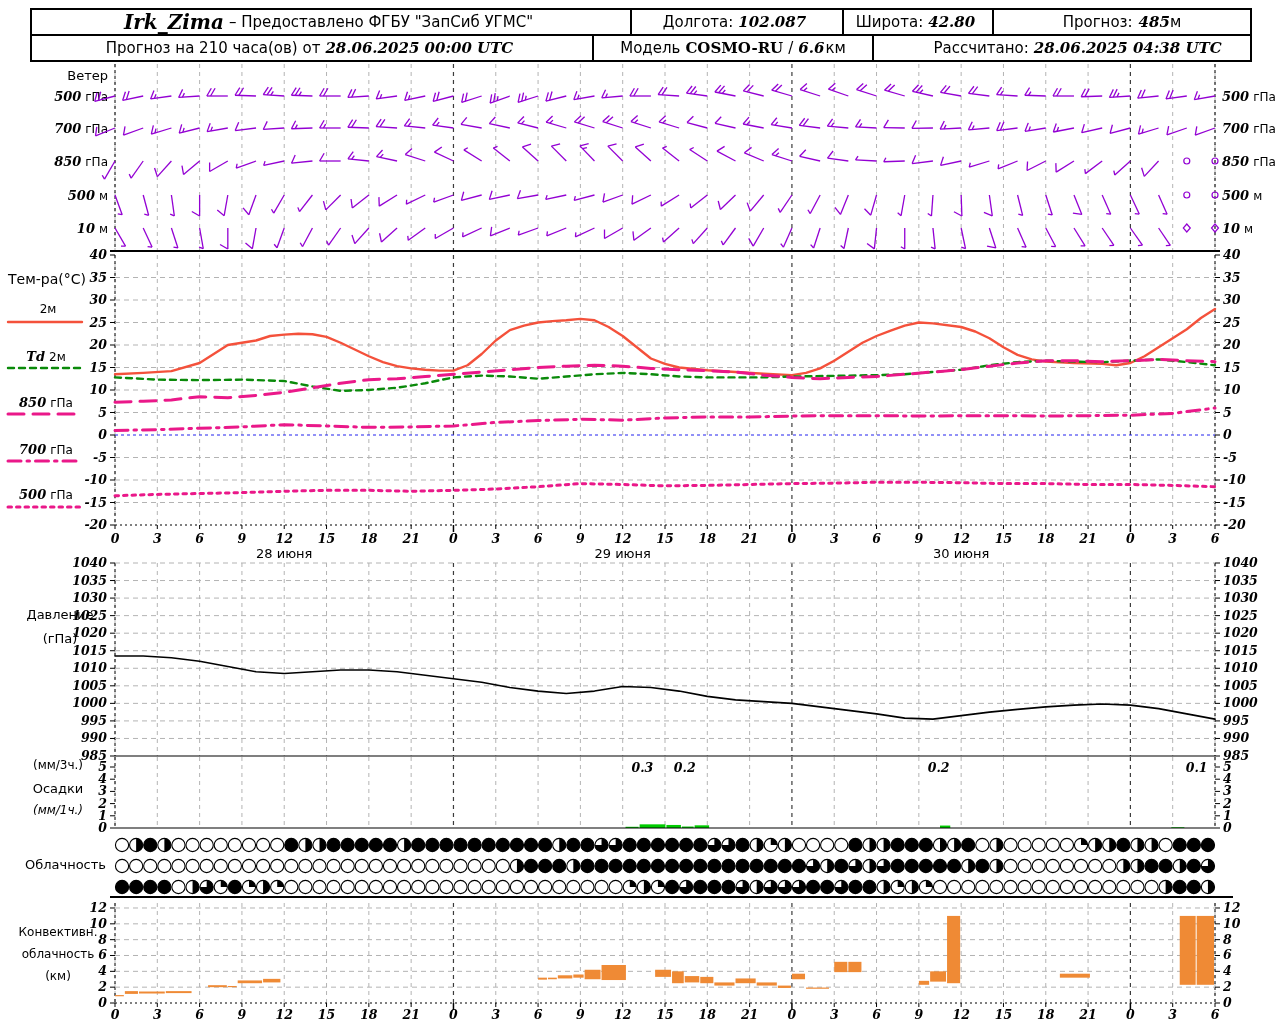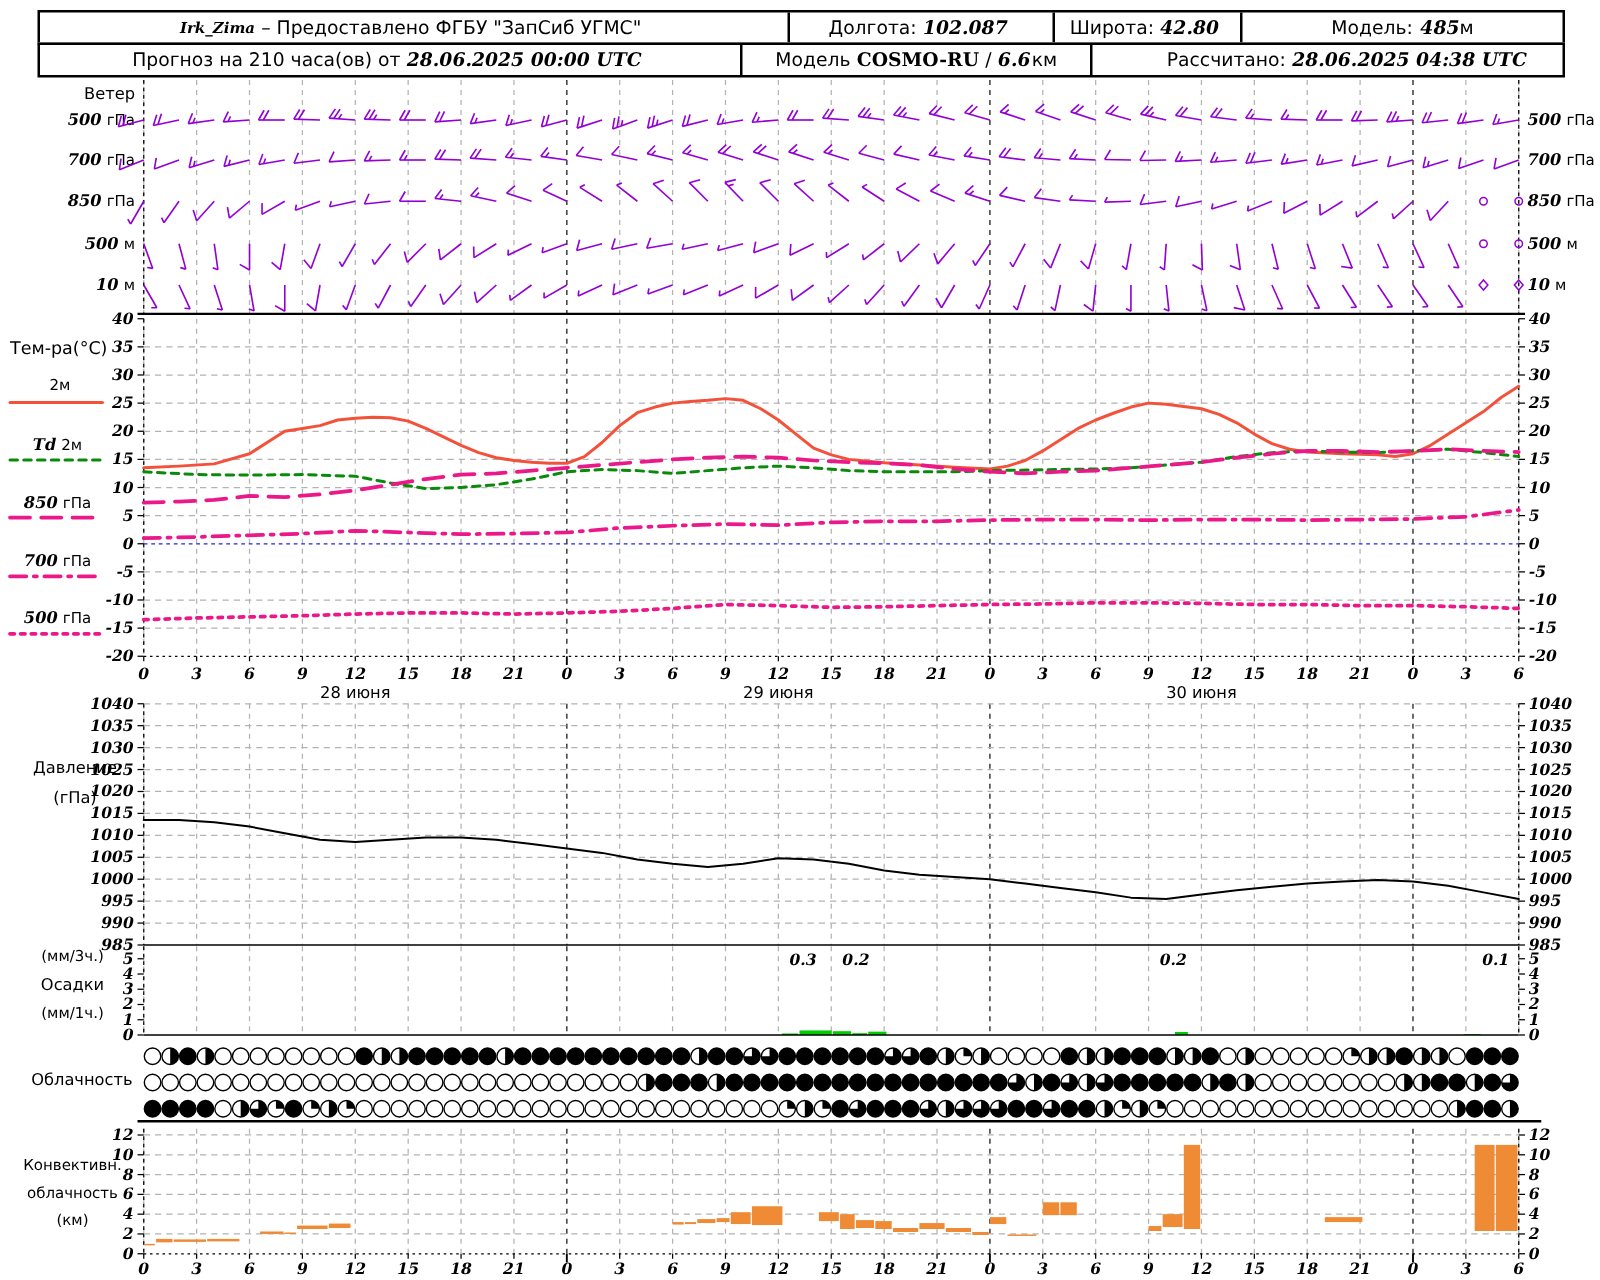--- a/index.html
+++ b/index.html
@@ -18,33 +18,33 @@
   .unit{font-size:12px;margin-left:4px;}
   svg#plot{position:absolute;left:0;top:0;}
 </style>
 </head>
 <body>
 
 <div id="meteogram">
 
   <div class="hdr" style="top:8px;">
     <div class="seg" style="width:598px;">
-      <span class="it" style="font-size:12px;">Irk_Zima</span>
+      <span class="it" style="font-size:20px;">Irk_Zima</span>
       <span class="sp">– Предоставлено ФГБУ "ЗапСиб УГМС"</span>
     </div>
     <div class="seg" style="width:210px;">
       <span>Долгота:</span>
       <span class="it sp">102.087</span>
     </div>
     <div class="seg" style="width:148px;">
       <span>Широта:</span>
       <span class="it sp">42.80</span>
     </div>
     <div class="seg" style="flex:1;">
-      <span>Модель:</span>
+      <span>Прогноз:</span>
       <span class="it" style="margin-left:6px;">485</span>
       <span>м</span>
     </div>
   </div>
 
   <div class="hdr" style="top:34px;">
     <div class="seg" style="width:560px;">
       <span>Прогноз на 210 часа(ов) от</span>
       <span class="it sp">28.06.2025 00:00 UTC</span>
     </div>
@@ -81,21 +81,21 @@
   <div class="axis-label ca" style="left:8px;top:349px;width:76px;"><span class="num">Td</span><span class="unit">2м</span></div>
   <div class="axis-label ca" style="left:8px;top:395px;width:76px;"><span class="num">850</span><span class="unit">гПа</span></div>
   <div class="axis-label ca" style="left:8px;top:442px;width:76px;"><span class="num">700</span><span class="unit">гПа</span></div>
   <div class="axis-label ca" style="left:8px;top:487px;width:76px;"><span class="num">500</span><span class="unit">гПа</span></div>
 
   <div class="axis-label ca" style="left:14px;top:607px;width:92px;">Давление</div>
   <div class="axis-label ca" style="left:14px;top:631px;width:92px;">(гПа)</div>
 
   <div class="axis-label ca" style="left:12px;top:758px;width:92px;font-size:12px;">(мм/3ч.)</div>
   <div class="axis-label ca" style="left:12px;top:781px;width:92px;">Осадки</div>
-  <div class="axis-label ca" style="left:12px;top:803px;width:92px;font-size:12px;">(мм/1ч.)</div>
+  <div class="axis-label ca" style="left:12px;top:803px;width:92px;font-size:12px;font-style:italic;">(мм/1ч.)</div>
 
   <div class="axis-label ra" style="left:12px;top:857px;width:94px;">Облачность</div>
 
   <div class="axis-label ca" style="left:8px;top:925px;width:100px;font-size:12px;">Конвективн.</div>
   <div class="axis-label ca" style="left:8px;top:947px;width:100px;font-size:12px;">облачность</div>
   <div class="axis-label ca" style="left:8px;top:969px;width:100px;font-size:12px;">(км)</div>
 
   <svg id="plot" width="1280" height="1024">
       <line x1="115" y1="64" x2="115" y2="251" stroke="#b3b3b3" stroke-width="1" stroke-dasharray="4 4"></line>
       <line x1="157.30769230769232" y1="64" x2="157.30769230769232" y2="251" stroke="#b3b3b3" stroke-width="1" stroke-dasharray="4 4"></line>

